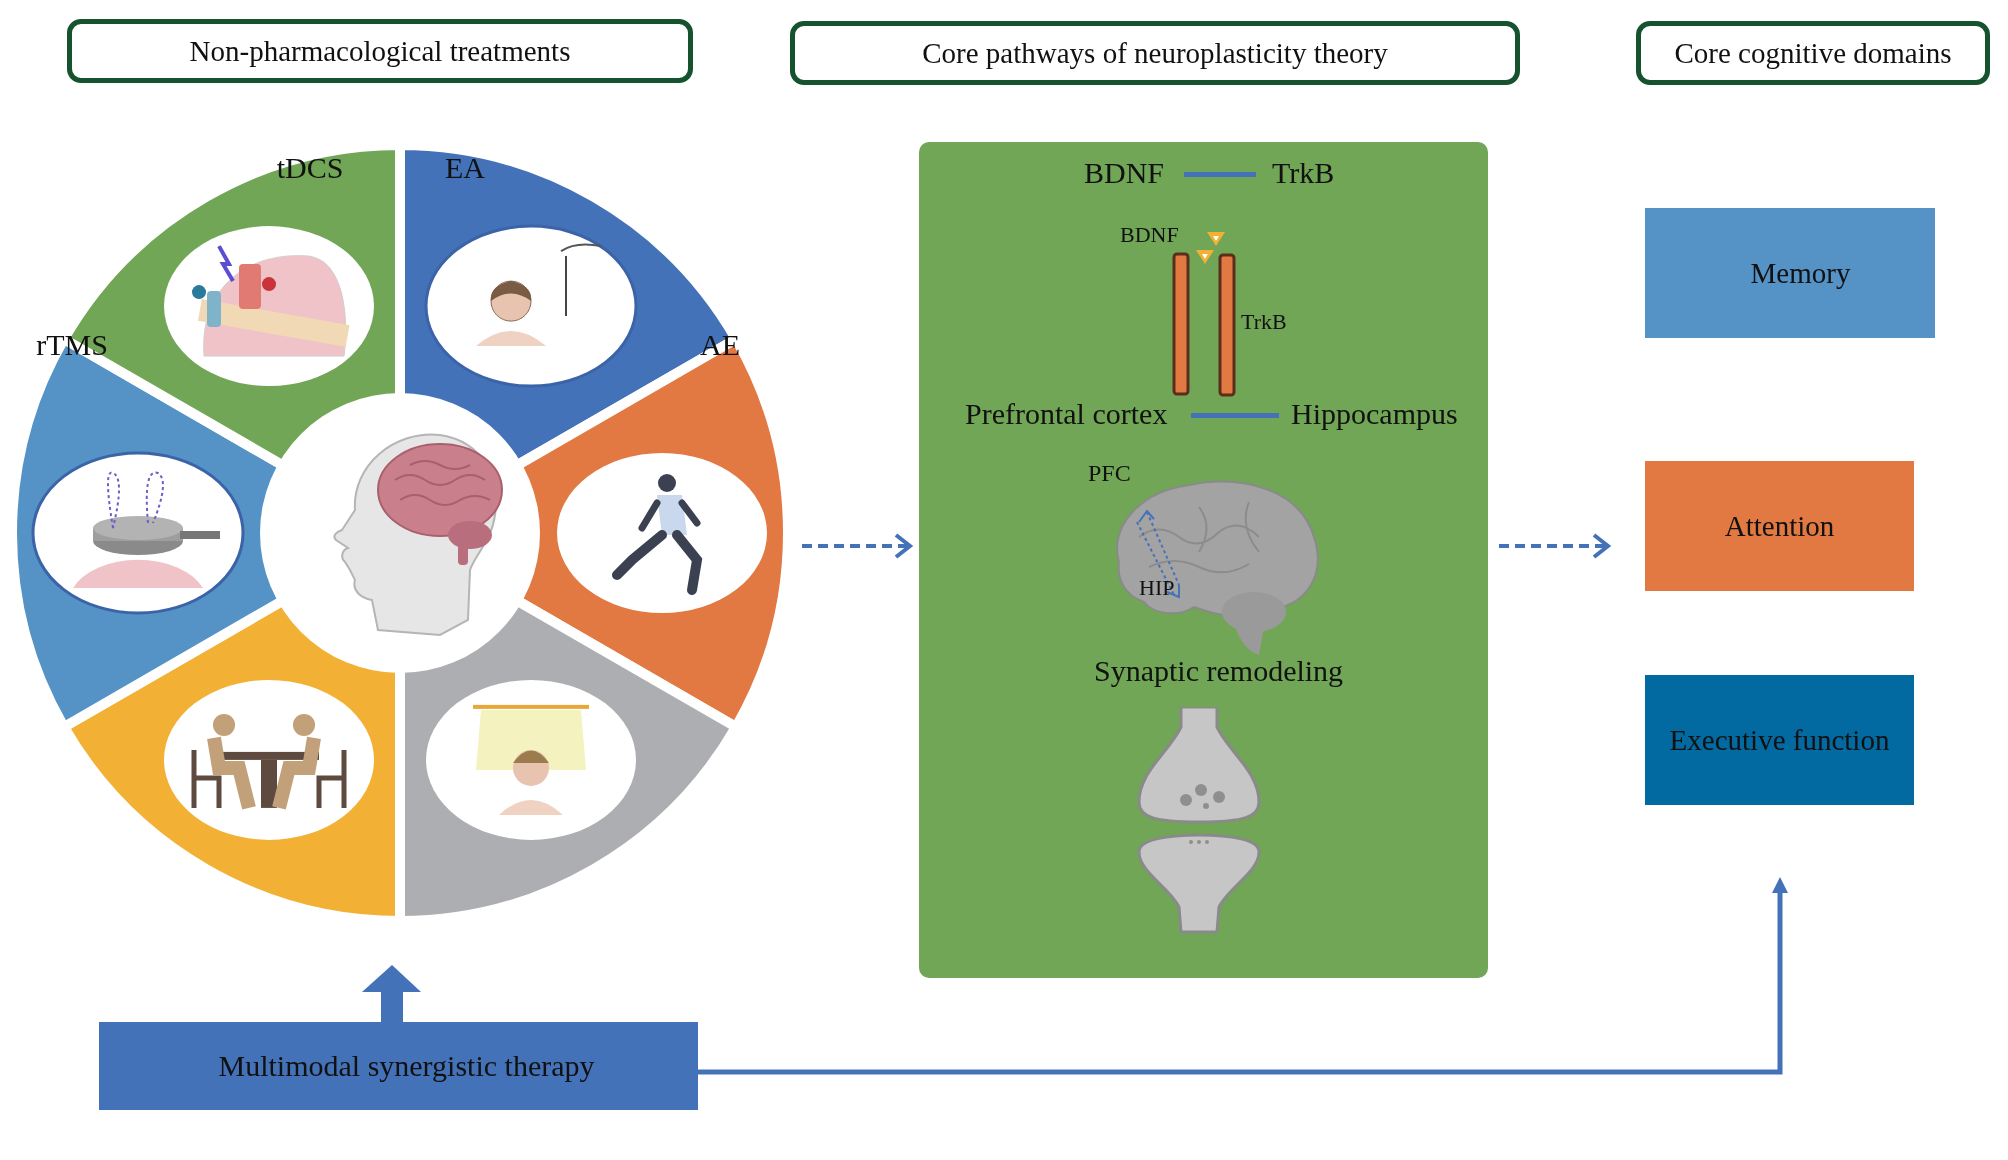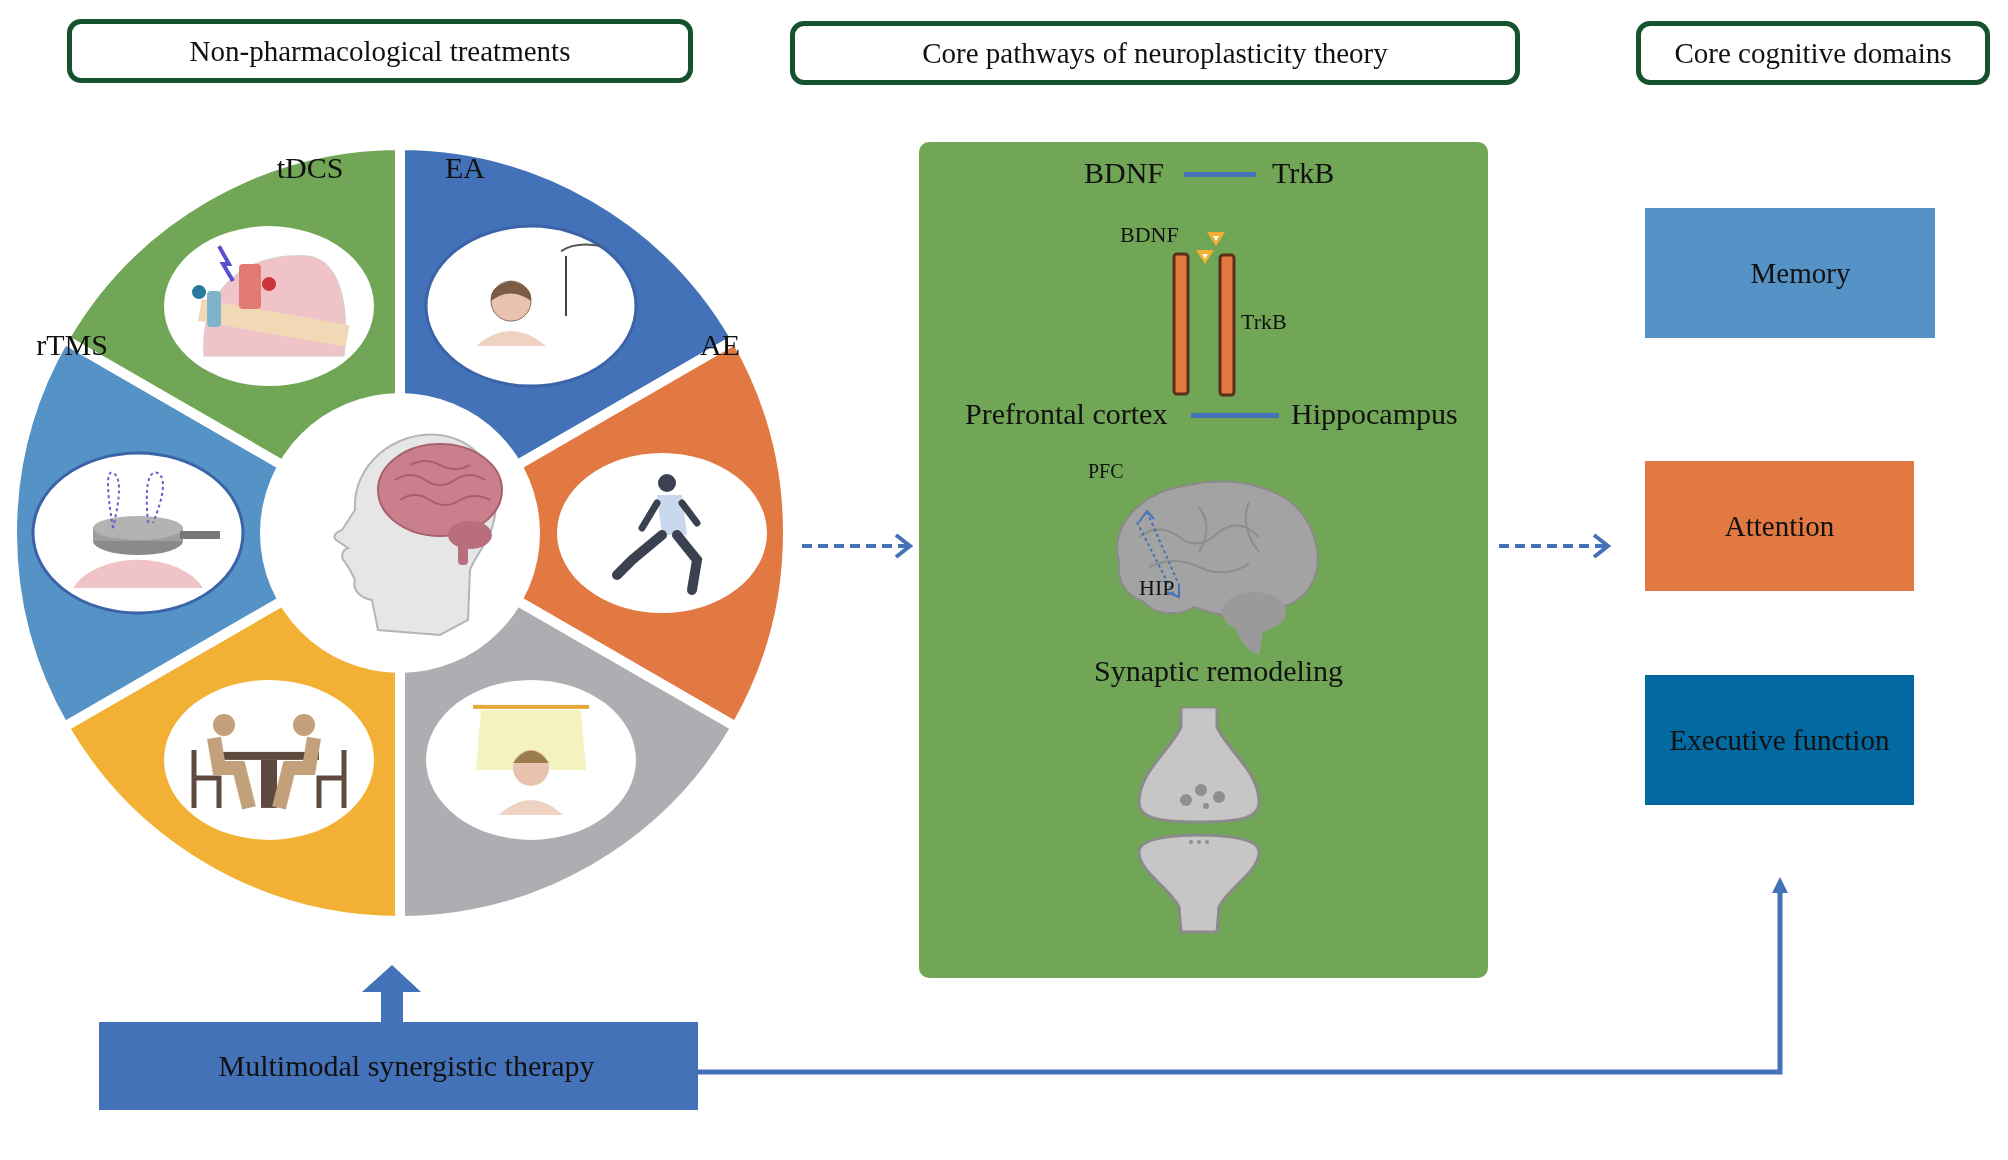--- a/index.html
+++ b/index.html
@@ -149,21 +149,21 @@
     <polygon points="33,32 39,32 36,37" fill="#fff"></polygon>
     <rect x="5" y="32" width="14" height="140" rx="3" fill="#E27842" stroke="#5a2e1a" stroke-width="3"></rect>
     <rect x="51" y="33" width="14" height="140" rx="3" fill="#E27842" stroke="#5a2e1a" stroke-width="3"></rect>
   </svg>
   <span class="ptext" style="left:322px; top:167px; font-size:22px;">TrkB</span>
 
   <span class="ptext" style="left:46px; top:255px;">Prefrontal cortex</span>
   <div style="position:absolute; left:272px; top:271px; width:88px; height:5px; background:#4472B8;"></div>
   <span class="ptext" style="left:372px; top:255px;">Hippocampus</span>
 
-  <span class="ptext" style="left:169px; top:318px; font-size:20px;">PFC</span>
+  <span class="ptext" style="left:169px; top:318px; font-size:24px;">PFC</span>
   <svg style="position:absolute; left:180px; top:325px;" width="240" height="200">
     <path d="M20 95 C10 60 40 25 90 18 C140 8 200 20 215 70 C228 110 205 140 170 142 L150 148 C130 152 110 145 95 140 C80 150 55 148 45 135 C25 128 18 112 20 95 Z" fill="#a3a3a3" stroke="#8a8a8a" stroke-width="2"></path>
     <path d="M40 70 q20 -15 40 0 q20 15 40 -5 q20 -15 40 5 M50 100 q25 -12 50 0 q25 12 50 -3 M100 40 q15 20 0 45 M150 35 q-10 25 10 50" fill="none" stroke="#8c8c8c" stroke-width="2"></path>
     <ellipse cx="155" cy="145" rx="32" ry="20" fill="#9a9a9a"></ellipse>
     <path d="M135 155 C140 175 150 185 160 188 L165 160 Z" fill="#9a9a9a"></path>
     <line x1="38" y1="55" x2="75" y2="128" stroke="#4472B8" stroke-width="2" stroke-dasharray="3 3"></line>
     <line x1="48" y1="45" x2="80" y2="118" stroke="#4472B8" stroke-width="2" stroke-dasharray="3 3"></line>
     <polyline points="40,55 48,44 55,52" fill="none" stroke="#4472B8" stroke-width="2"></polyline>
     <polyline points="68,125 80,130 80,118" fill="none" stroke="#4472B8" stroke-width="2"></polyline>
   </svg>

